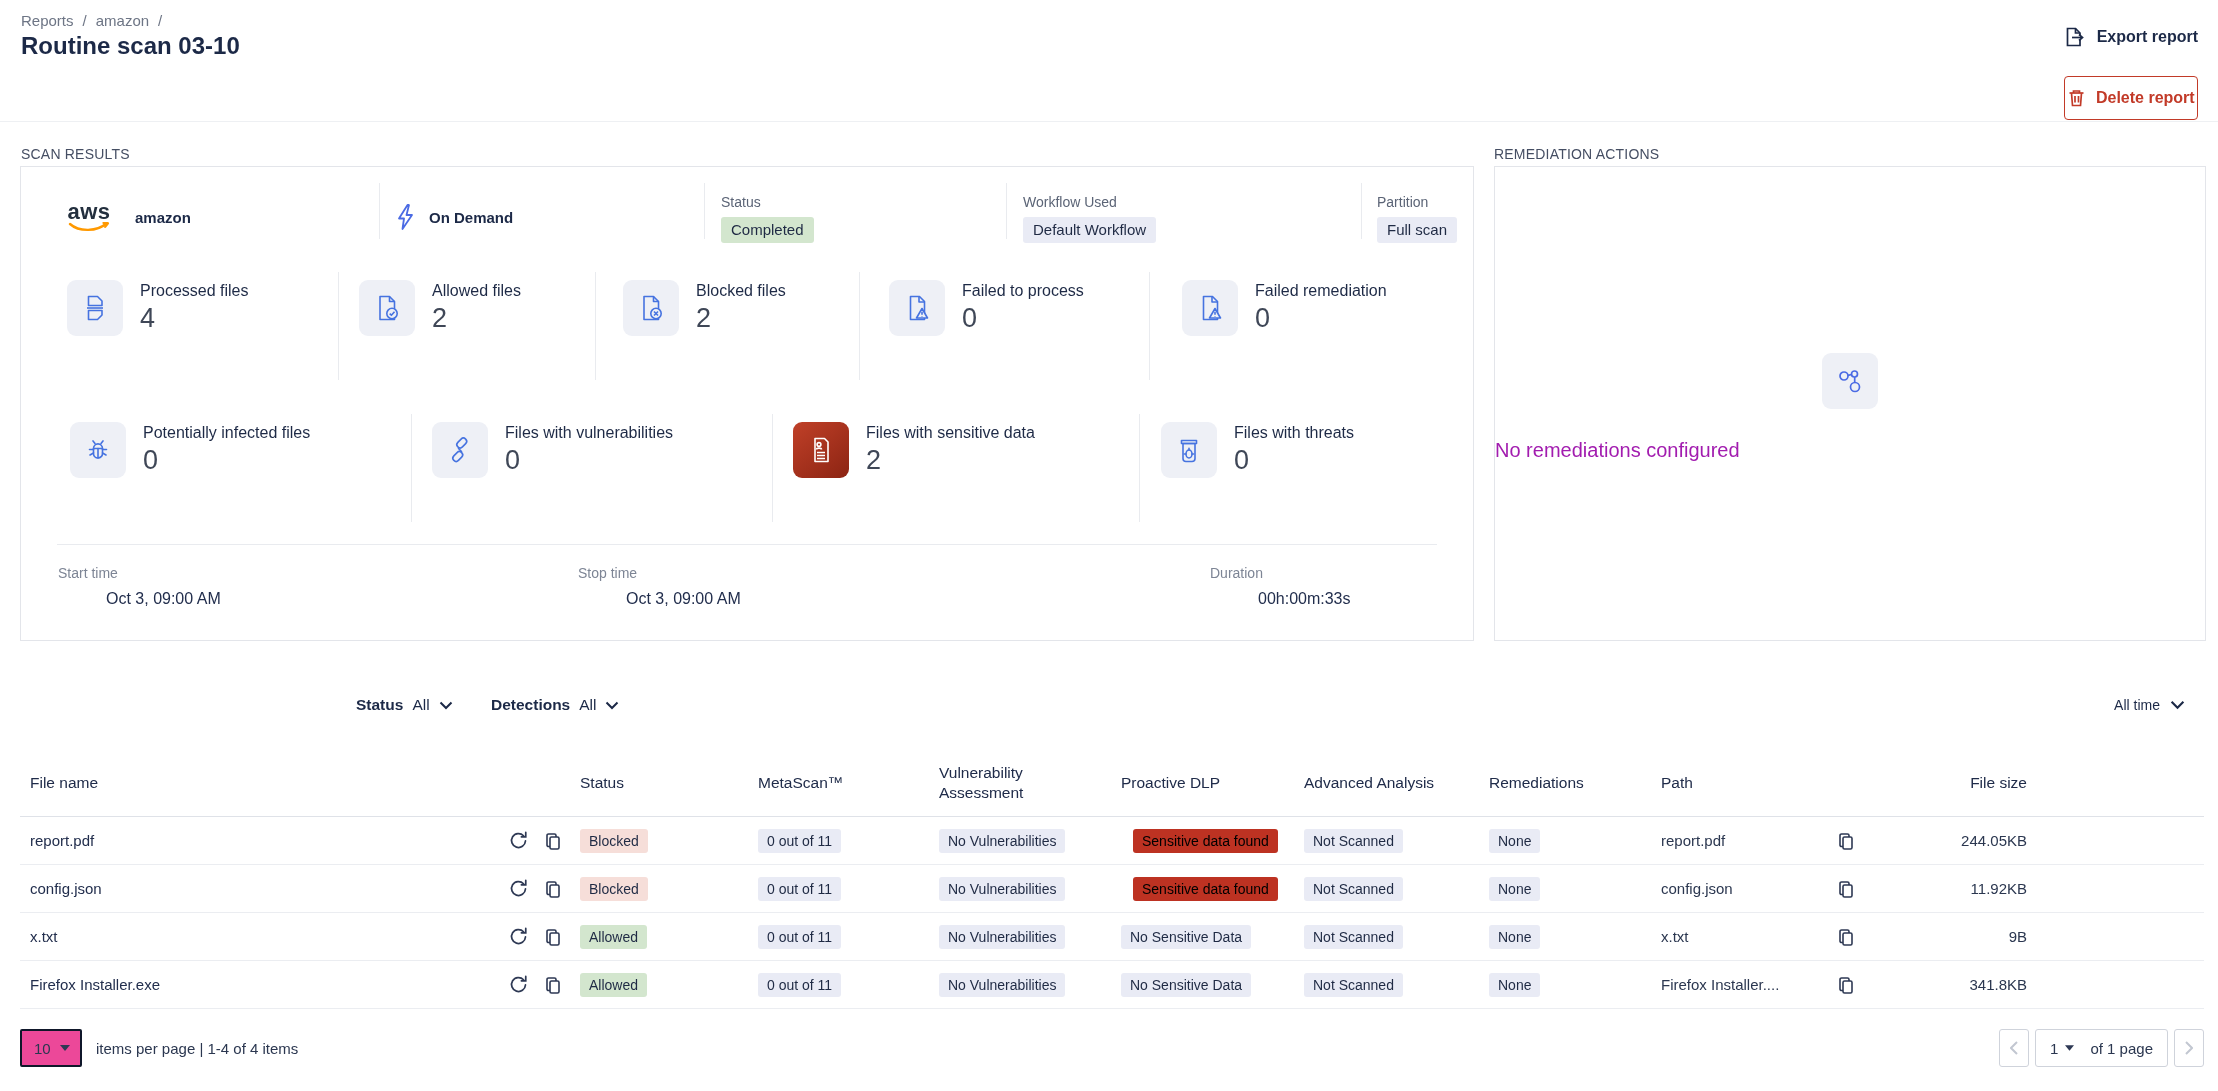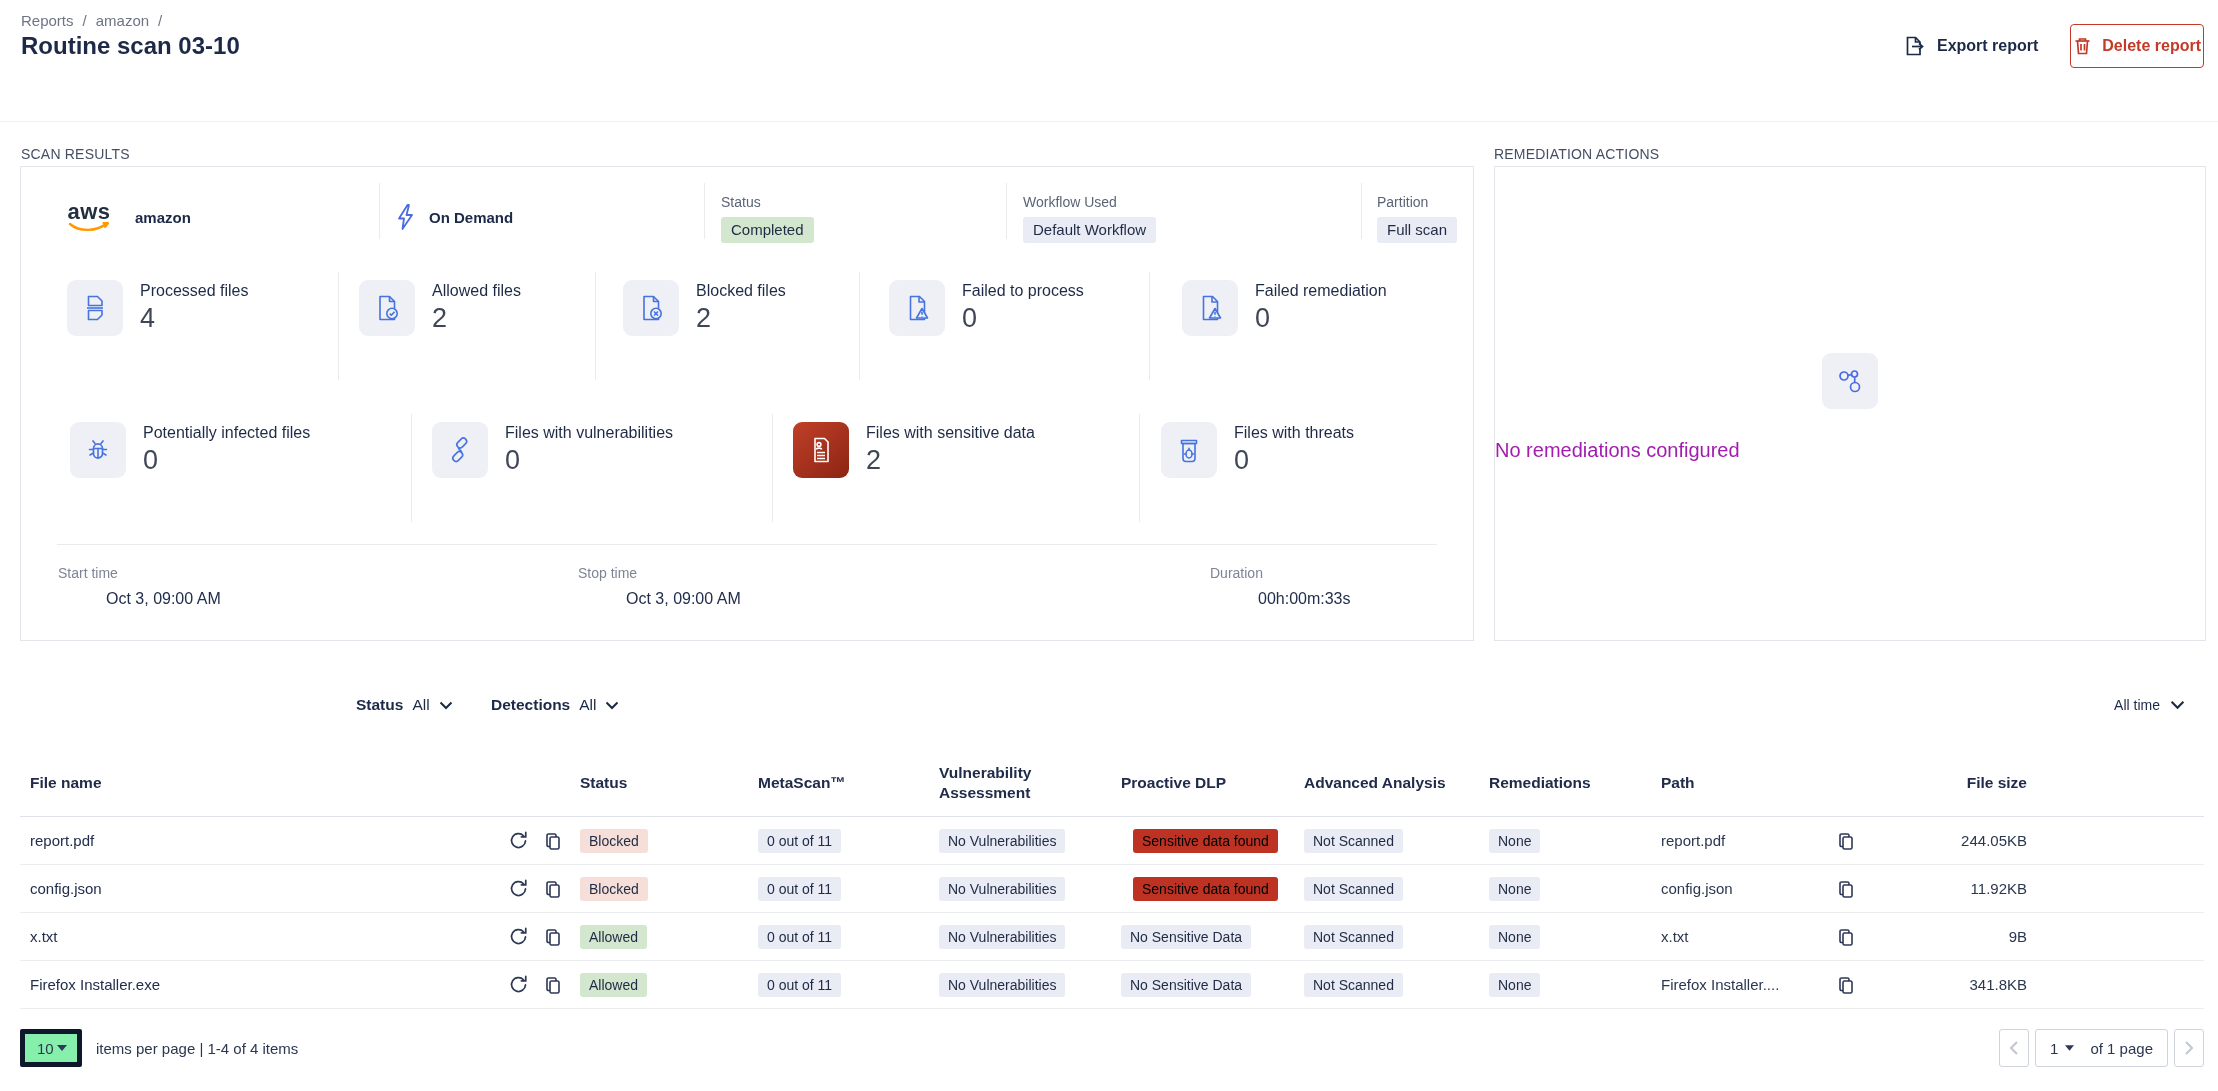--- a/index.html
+++ b/index.html
@@ -2,21 +2,21 @@
 <html><head>
 <meta charset="utf-8">
 <style>
   html,body{margin:0;padding:0;background:#fff;}
   .page{position:relative;width:2218px;height:1091px;background:#fff;overflow:hidden;
         font-family:"Liberation Sans",sans-serif;color:#1d2a47;}
   
   .breadcrumb{position:absolute;left:21px;top:12px;font-size:15px;color:#6d7585;display:flex;gap:9px;}
   .breadcrumb .crumb{cursor:pointer;}
   .page-title{position:absolute;left:21px;top:32px;font-size:24px;font-weight:700;color:#1c2947;}
-  .header-actions{position:absolute;right:14px;top:24px;display:flex;align-items:center;gap:26px;}
+  .header-actions{position:absolute;right:14px;top:24px;display:flex;align-items:center;gap:26px;flex-direction:column;}
   .export-btn{display:flex;align-items:center;gap:11px;font-size:16px;font-weight:700;color:#1c2947;
               background:none;border:none;cursor:pointer;font-family:inherit;}
   .delete-btn{display:flex;align-items:center;gap:10px;height:44px;padding:0 2px;font-size:16px;font-weight:700;
               color:#c23a28;background:#fff;border:1px solid #c23a28;border-radius:4px;cursor:pointer;font-family:inherit;}
   .header-divider{position:absolute;left:0;top:121px;width:2218px;border-top:1px solid #eef0f3;}
   
   .section-label{position:absolute;top:146px;font-size:14px;color:#454e63;letter-spacing:.2px;}
   
   .card{position:absolute;top:166px;background:#fff;border:1px solid #e3e5ea;}
   .scan-card{left:20px;width:1452px;height:473px;}
@@ -55,33 +55,33 @@
   .search-box input{border:none;outline:none;font-size:15px;font-family:inherit;color:#2b3750;width:240px;background:transparent;}
   .search-box input::placeholder{color:#98a0ad;}
   .filter{position:absolute;top:686px;height:38px;display:flex;align-items:center;gap:9px;cursor:pointer;}
   .filter .fl-label{font-size:15.5px;font-weight:700;color:#1c2947;}
   .filter .fl-value{font-size:15.5px;color:#1c2947;}
   .time-filter{position:absolute;right:33px;top:686px;height:38px;display:flex;align-items:center;gap:10px;cursor:pointer;
                font-size:14px;color:#1c2947;}
   
   .tbl{position:absolute;left:20px;top:750px;width:2184px;}
   .t-head,.t-row{display:grid;grid-template-columns:560px 178px 181px 182px 183px 185px 172px 239px 155px 1fr;align-items:center;}
-  .t-head{min-height:66px;border-bottom:1px solid #dfe2e8;font-size:15.5px;font-weight:700;color:#202c4a;}
+  .t-head{min-height:66px;border-bottom:1px solid #dfe2e8;font-size:15.5px;font-weight:400;color:#202c4a;}
   .t-head .wrap{display:inline-block;max-width:120px;line-height:20px;}
   .t-row{height:47px;border-bottom:1px solid #ebedf1;font-size:15px;color:#2b3750;}
   .cell-file{padding-left:10px;display:flex;align-items:center;}
   .cell-file .fname{width:478px;color:#222e4d;}
   .icon-btn{display:inline-flex;align-items:center;background:none;border:none;padding:0;cursor:pointer;color:#2e3954;margin-right:14px;}
   .cell-path{display:flex;align-items:center;}
   .cell-path .pname{width:175px;white-space:nowrap;overflow:hidden;}
   .cell-size,.h-size{text-align:right;padding-right:28px;}
   
-  .pagesize{position:absolute;left:20px;top:1029px;width:62px;height:38px;border:5px solid #0f172a;border-radius:2px;
+  .pagesize{position:absolute;left:20px;top:1029px;width:62px;height:38px;border:2px solid #0f172a;border-radius:2px;
             display:flex;align-items:center;justify-content:space-between;padding:0 10px 0 12px;box-sizing:border-box;
-            font-size:15px;color:#2b3750;cursor:pointer;background:#86efac;}
+            font-size:15px;color:#2b3750;cursor:pointer;background:#ec4899;}
   .pg-summary{position:absolute;left:96px;top:1040px;font-size:15px;color:#2b3750;}
   .pager{position:absolute;right:14px;top:1029px;display:flex;align-items:center;gap:6px;}
   .pg-nav{width:30px;height:38px;border:1px solid #cfd3db;border-radius:3px;background:#fff;display:flex;align-items:center;
           justify-content:center;color:#c2c7d1;cursor:pointer;}
   .pg-box{height:38px;border:1px solid #cfd3db;border-radius:3px;background:#fff;display:flex;align-items:center;gap:7px;
           padding:0 14px;font-size:15px;color:#2b3750;box-sizing:border-box;}
   .pg-box .of{margin-left:9px;}
   svg{display:block;}
 </style>
 </head>

